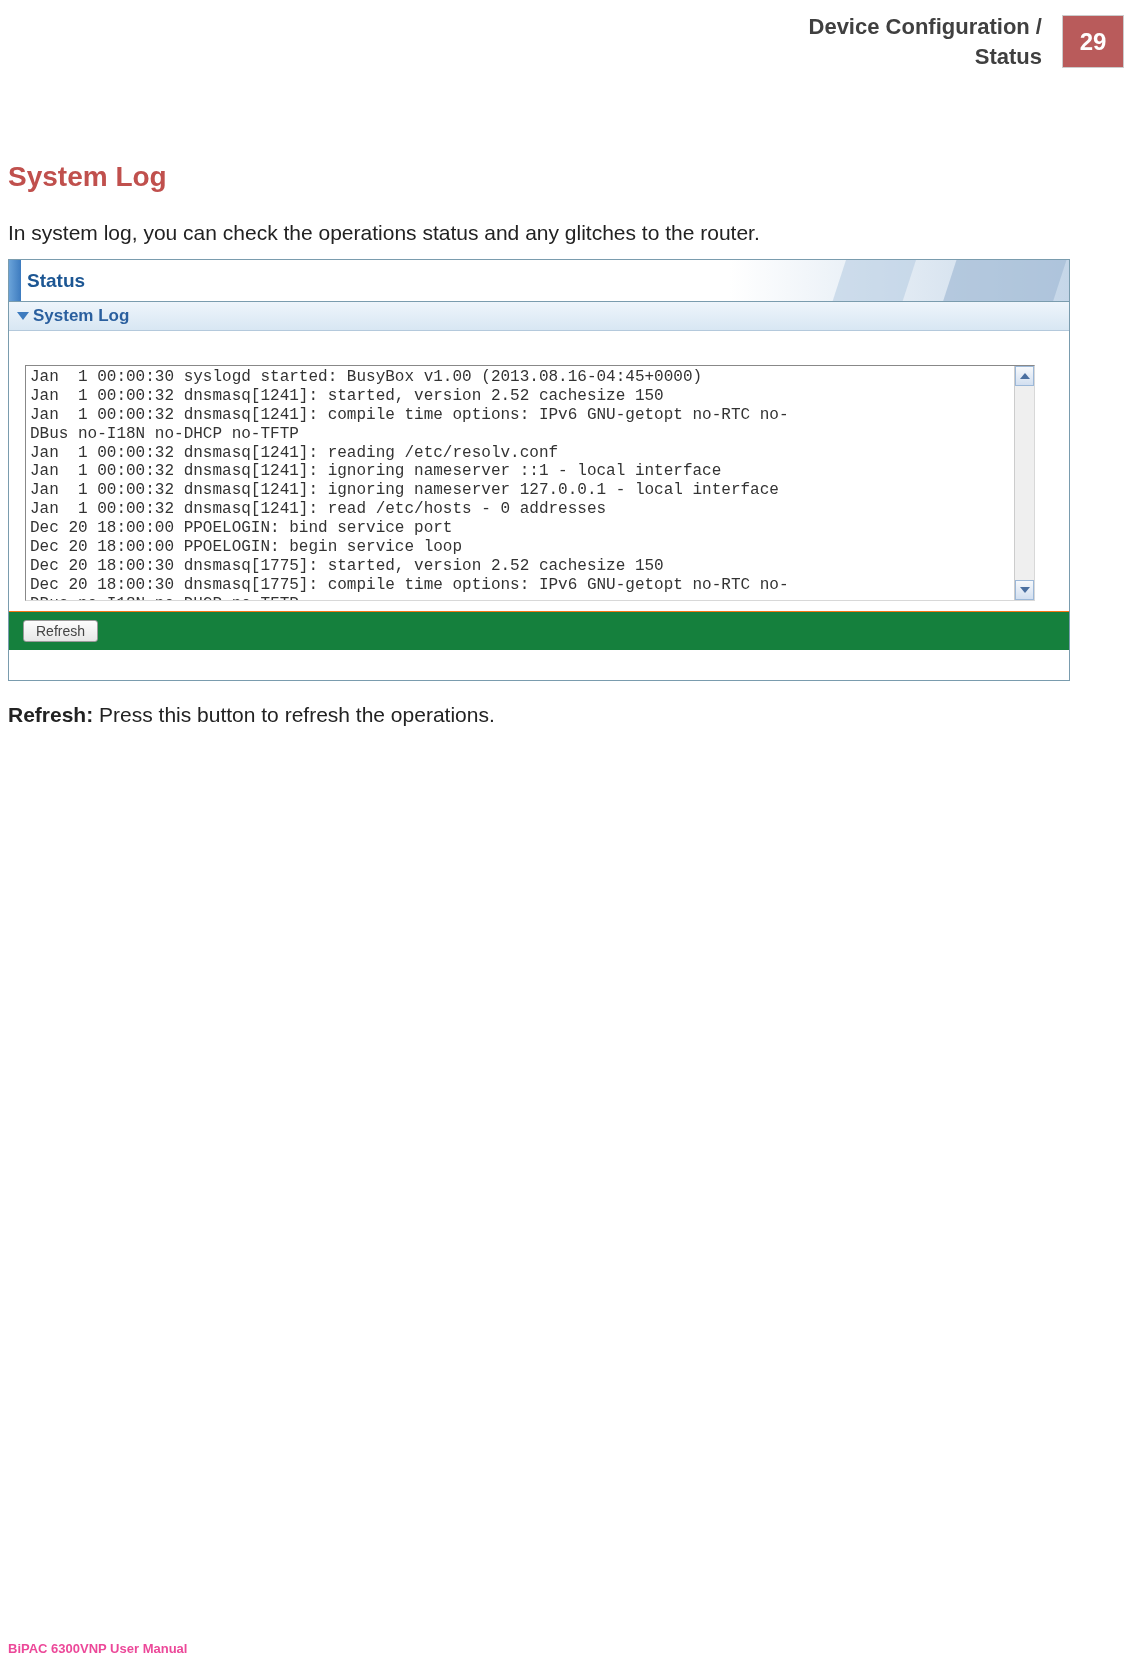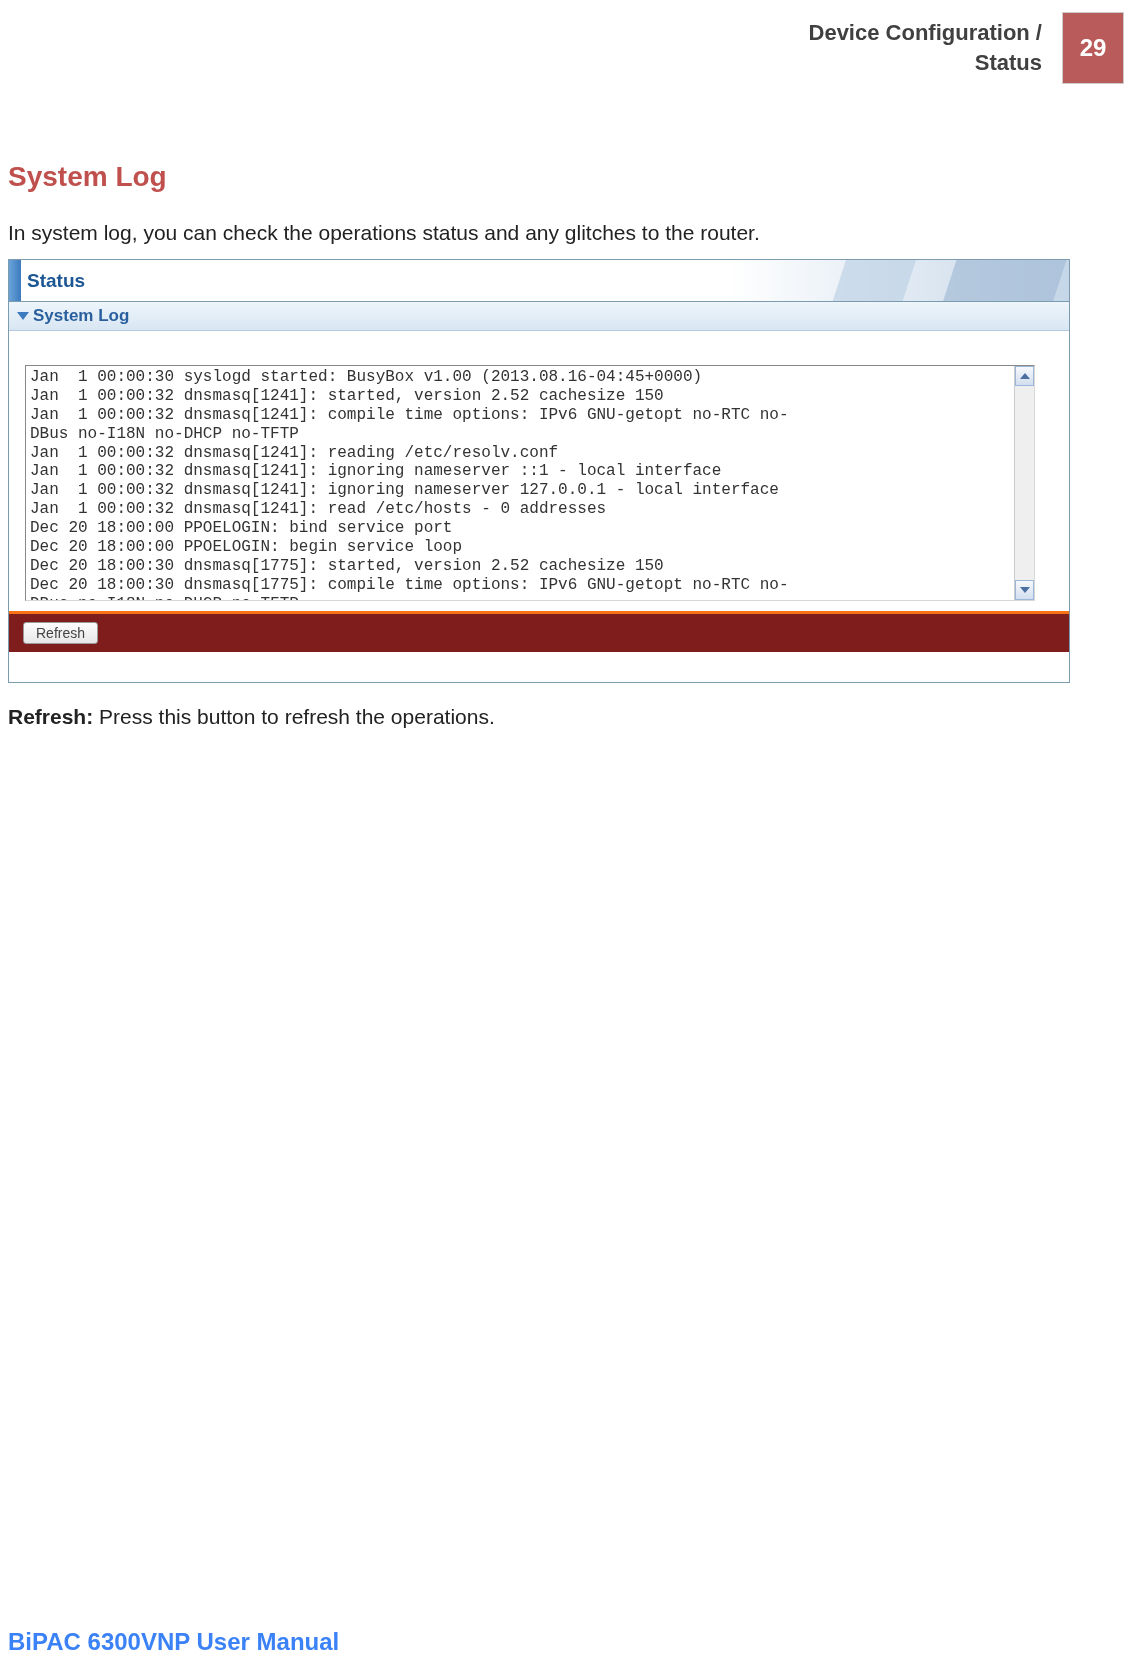--- a/index.html
+++ b/index.html
@@ -25,21 +25,21 @@
       color: #404040;
       font-size: 22px;
       line-height: 1.35;
     }
     .page-number {
       background: #b95b5b;
       color: #fff;
       font-weight: bold;
       font-size: 24px;
       width: 62px;
-      height: 72px;
+      height: 53px;
       display: flex;
       align-items: center;
       justify-content: center;
       border: 1px solid #ccc;
     }
     .content {
       position: absolute;
       top: 161px;
       left: 8px;
       right: 20px;
@@ -180,22 +180,22 @@
       border-bottom:6px solid #4a6fa0;
     }
     .sb-down::after {
       content:"";
       width:0;height:0;
       border-left:5px solid transparent;
       border-right:5px solid transparent;
       border-top:6px solid #4a6fa0;
     }
     .button-row {
-      background: #7f1d1d;
-      border-top: 3px solid #f97316;
+      background: #15803d;
+      border-top: 1px solid #f97316;
       padding: 8px 14px 8px 14px;
     }
     .refresh-btn {
       background: linear-gradient(#fdfdfd, #e7e7e7);
       border: 1px solid #9a9a9a;
       border-radius: 3px;
       padding: 2px 12px;
       font-size: 14px;
       color: #444;
       cursor: pointer;
@@ -207,22 +207,22 @@
       font-size: 21px;
       color: #222;
       margin-top: 22px;
     }
     .refresh-desc b { font-weight: bold; text-align: center; }
     .footer {
       position: absolute;
       bottom: 20px;
       left: 8px;
       font-weight: bold;
-      color: #3b82f6;
-      font-size: 24px;
+      color: #ec4899;
+      font-size: 13px;
     }
   </style>
 </head>
 <body>
 
 <div class="header">
   <div class="header-text">
     <span>Device Configuration /</span><br>
     <span>Status</span>
   </div>

